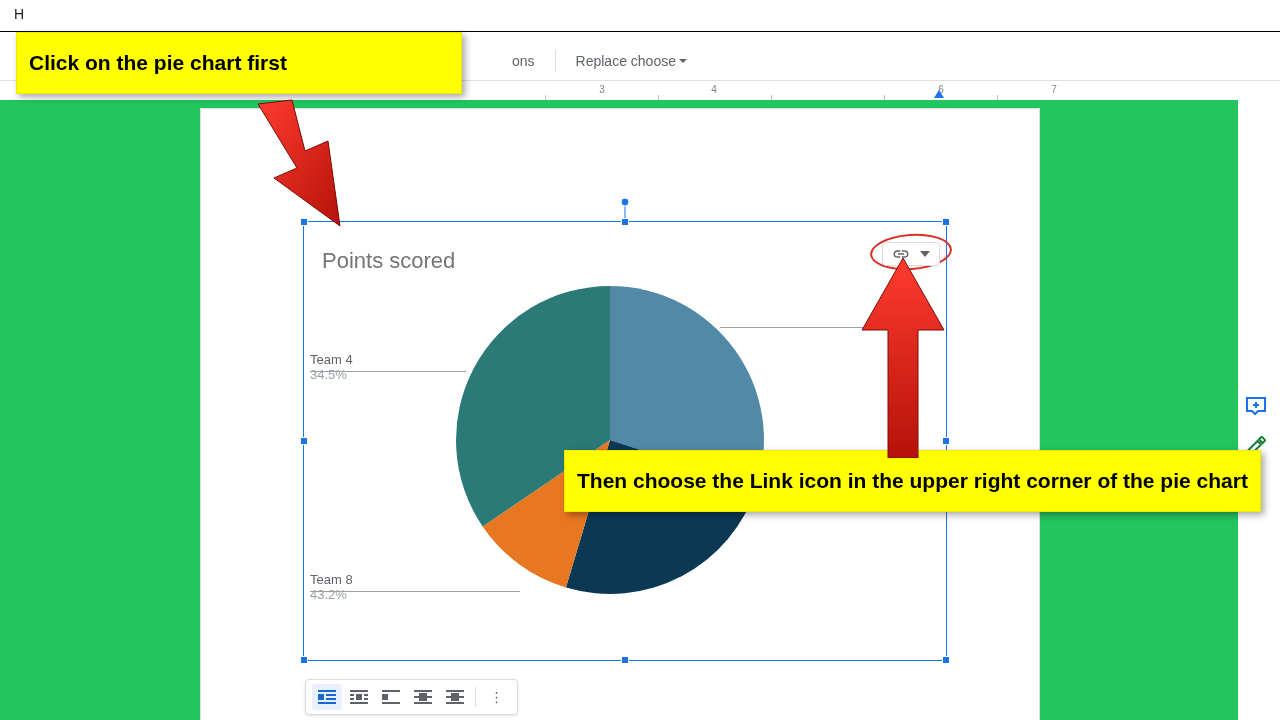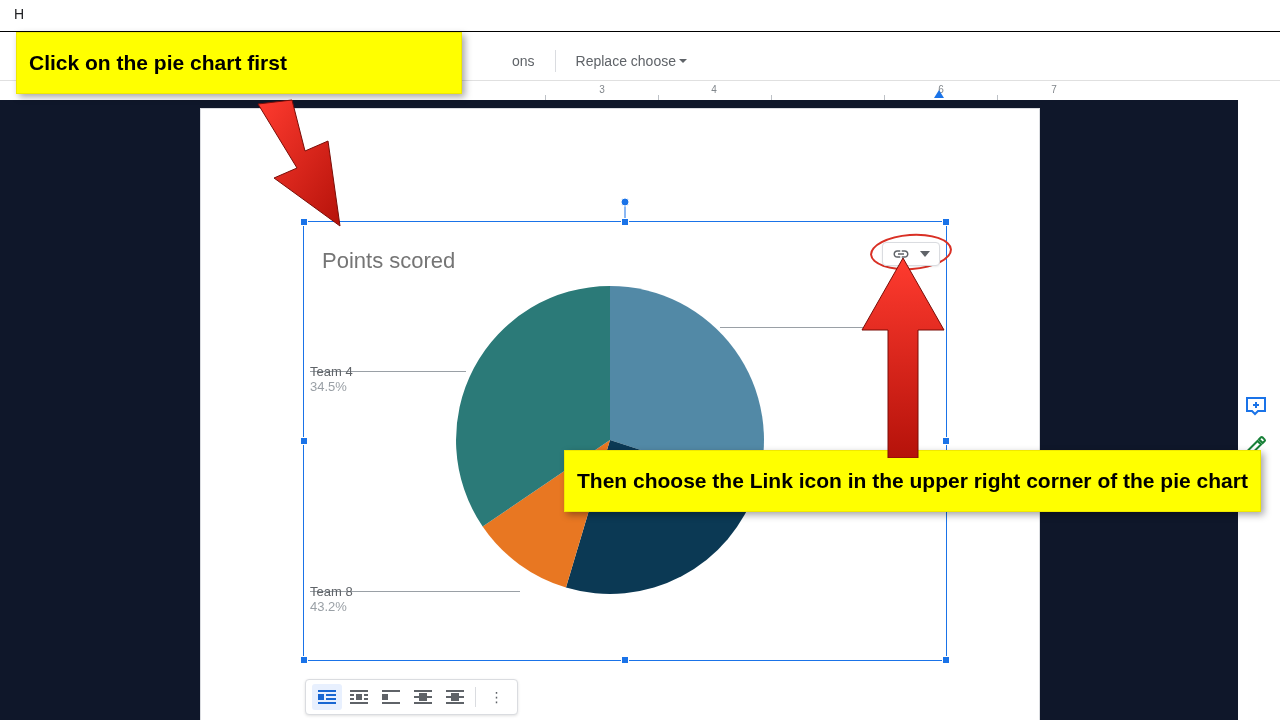--- a/index.html
+++ b/index.html
@@ -77,21 +77,21 @@
     top: 6px;
     transform: translateX(-50%);
   }
 
   .doc-area {
     position: absolute;
     top: 100px;
     left: 0;
     right: 42px;
     bottom: 0;
-    background: #0f172a;
+    background: #22c55e;
   }
   .page {
     position: absolute;
     top: 8px;
     left: 200px;
     width: 840px;
     height: 720px;
     background: #fff;
     border: 1px solid #dadce0;
   }
@@ -133,21 +133,21 @@
     font-size: 22px;
     font-weight: 400;
     font-family: Arial, sans-serif;
   }
   .pie {
     position: absolute;
     top: 64px;
     left: 152px;
     width: 308px; height: 308px;
   }
-  .slice-label { position: absolute; font-size: 13px; color: #757575; margin-top: 12px; }
+  .slice-label { position: absolute; font-size: 13px; color: #757575; }
   .slice-label .name { color: #5f6368; }
   .slice-label .pct { color: #9aa0a6; }
   .leader {
     position: absolute;
     height: 1px;
     background: #9aa0a6;
   }
 
   .link-chip {
     position: absolute;

